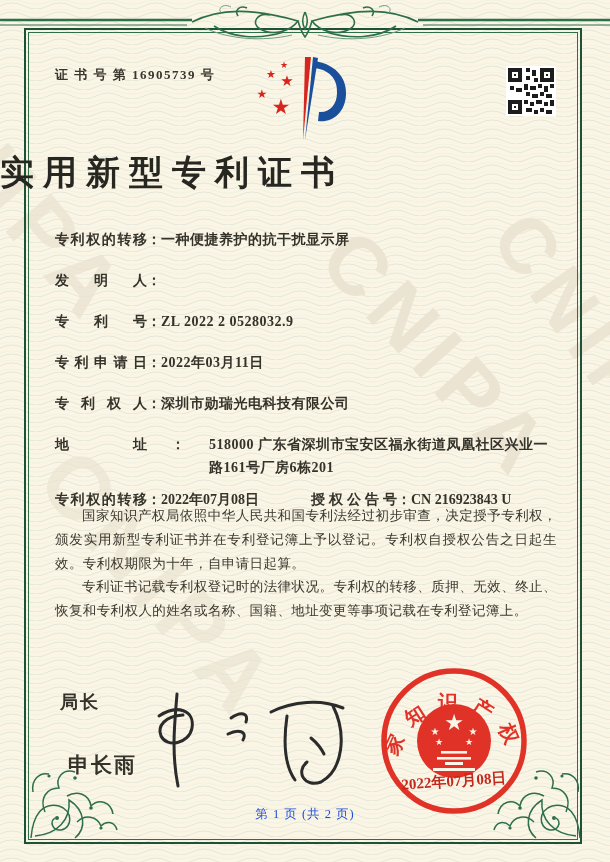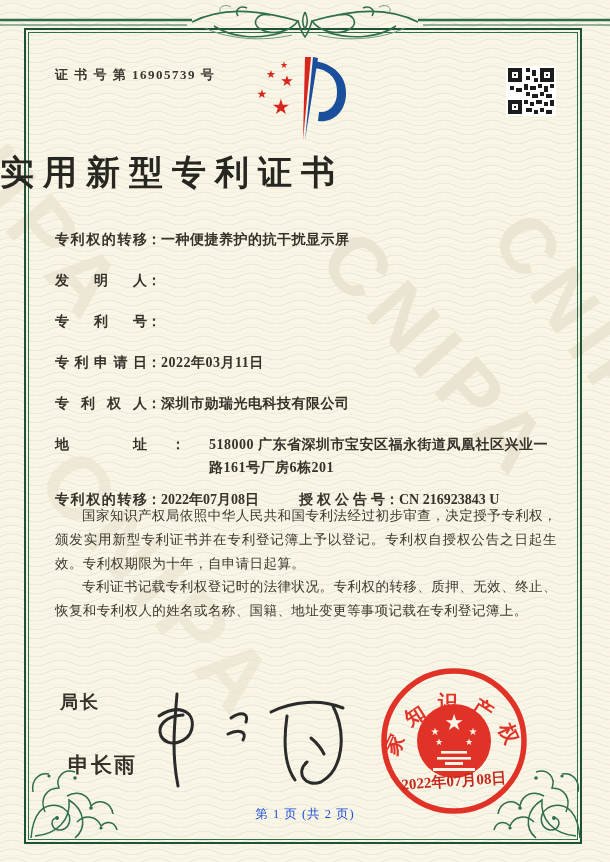--- a/index.html
+++ b/index.html
@@ -44,21 +44,21 @@
   .fields{left:55px;top:229px;width:503px;z-index:3;font-size:14px;font-weight:bold;line-height:22.5px;}
   .field{display:flex;margin-bottom:18.5px;}
   .field.addr{margin-bottom:10px;gap:24px;}
   .flabel{
     display:inline-block;width:92px;flex:0 0 92px;
     text-align:justify;text-align-last:justify;
   }
   .fcolon{flex:0 0 auto;}
   .fvalue{flex:1 1 auto;letter-spacing:.5px;}
   .grant-row{display:flex;}
-  .grant-row .g2{margin-left:40px;display:flex;}
+  .grant-row .g2{margin-left:52px;display:flex;}
   .grant-row .g2 .flabel{width:86px;flex-basis:86px;}
   
   .paras{left:55px;top:504px;width:502px;z-index:3;font-size:13.5px;line-height:1.76;
     text-align:justify;color:#3c382e;letter-spacing:.4px;}
   .paras p{margin:0;text-indent:2em;}
   
   .signer-title{left:60px;top:690px;z-index:3;font-size:18px;font-weight:bold;letter-spacing:2px;}
   .signer-name{left:68px;top:751px;z-index:3;font-size:21px;font-weight:bold;letter-spacing:2px;text-align:right;}
   .sig-script{left:135px;top:686px;z-index:3;}
   
@@ -216,20 +216,21 @@
       <span class="fcolon">：</span>
     <span class="fvalue">一种便捷养护的抗干扰显示屏</span>
   </div>
   <div class="field">
     <span class="flabel">发明人</span>
       <span class="fcolon">：</span>
   </div>
   <div class="field">
     <span class="flabel">专利号</span>
       <span class="fcolon">：</span>
+    <span class="fvalue">ZL 2022 2 0528032.9</span>
   </div>
   <div class="field">
     <span class="flabel">专利申请日</span>
       <span class="fcolon">：</span>
     <span class="fvalue">2022年03月11日</span>
   </div>
   <div class="field">
     <span class="flabel">专利权人</span>
       <span class="fcolon">：</span>
     <span class="fvalue">深圳市勋瑞光电科技有限公司</span>

